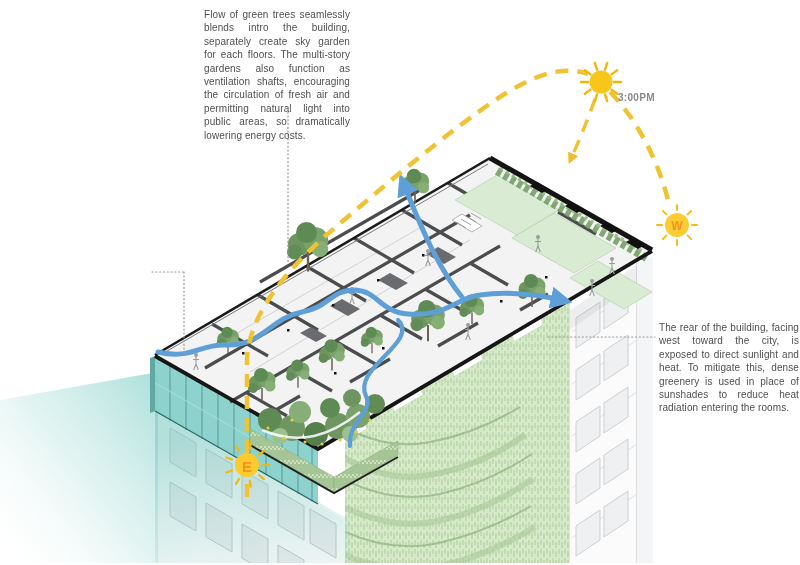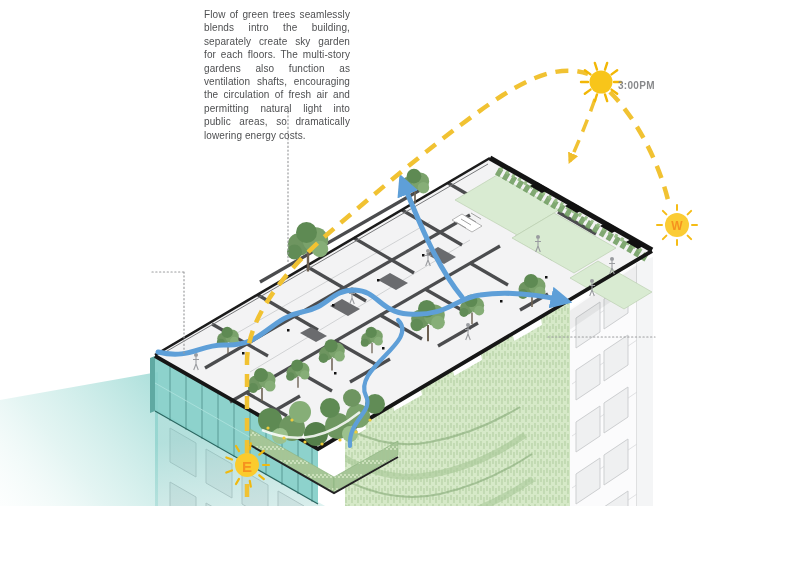--- a/index.html
+++ b/index.html
@@ -1,29 +1,29 @@
 <!DOCTYPE html>
 <html><head>
 <meta charset="utf-8">
 <style>
   html,body{margin:0;padding:0;background:#ffffff;}
   .stage{
-    position:relative;width:800px;height:506px;overflow:hidden;background:#ffffff;
+    position:relative;width:800px;height:563px;overflow:hidden;background:#ffffff;
     font-family:"Liberation Sans","DejaVu Sans",sans-serif;
   }
   .stage svg{position:absolute;left:0;top:0;}
   .note{
     position:absolute;font-size:10px;line-height:13.4px;color:#4e4f51;
     text-align:justify;letter-spacing:0.1px;
   }
   .note-top{left:204px;top:8px;width:146px;}
   .note-left{left:24px;top:246px;width:130px;}
   .note-right{left:659px;top:321px;width:140px;}
   .sun-time{
-    position:absolute;left:618px;top:80px;font-size:10px;font-weight:bold;
+    position:absolute;left:618px;top:92px;font-size:10px;font-weight:bold;
     color:#88898b;letter-spacing:0.3px;text-align:center;
   }
   .compass-letter{
     position:absolute;transform:translate(-50%,-50%);
     color:#f6921e;font-weight:bold;
   }
   .compass-e{left:247px;top:466px;font-size:15px;}
   .compass-w{left:677px;top:226px;font-size:12px;}
 </style>
 </head>
@@ -342,16 +342,17 @@
   </g>
 
   <g fill="none" stroke="#9c9d9f" stroke-width="1.2" stroke-dasharray="1.2 2.6" stroke-linecap="round">
     <path d="M288,112 V262"></path>
     <path d="M152,272 H184 M184,272 V354"></path>
     <path d="M548,337 H655"></path>
   </g>
 </svg>
 
   <div class="note note-top">Flow of green trees seamlessly blends intro the building, separately create sky garden for each floors. The multi-story gardens also function as ventilation shafts, encouraging the circulation of fresh air and permitting natural light into public areas, so dramatically lowering energy costs.</div>
+  <div class="note note-right">The rear of the building, facing west toward the city, is exposed to direct sunlight and heat. To mitigate this, dense greenery is used in place of sunshades to reduce heat radiation entering the rooms.</div>
   <div class="sun-time">3:00PM</div>
   <div class="compass-letter compass-e">E</div>
   <div class="compass-letter compass-w">W</div>
 </div>
 
 </body></html>

